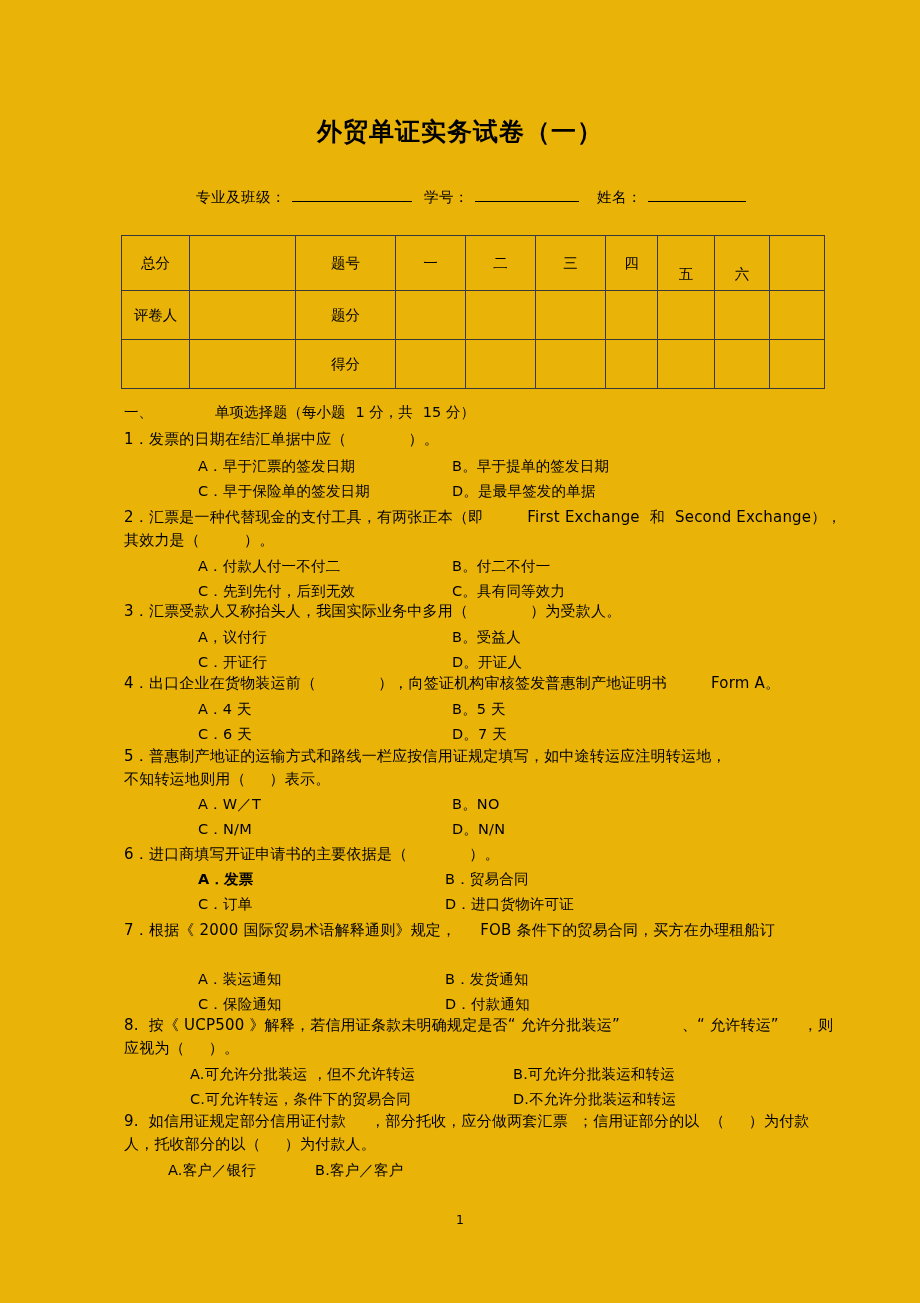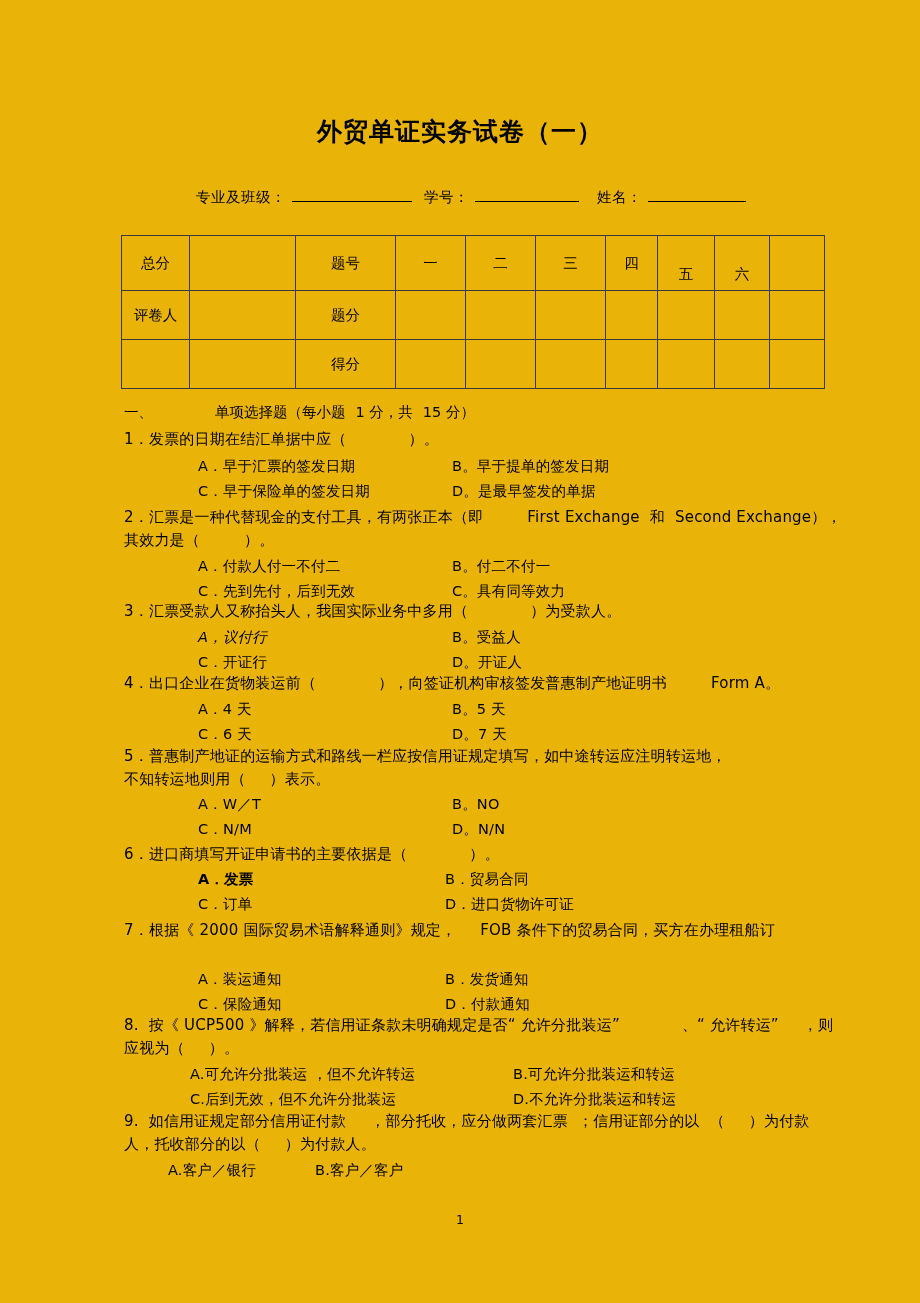--- a/index.html
+++ b/index.html
@@ -198,21 +198,21 @@
     <span>其效力是（</span><span class="gap-l"></span><span>）。</span>
   </div>
   <div class="opt" style="left:198px; top:557px;">A．付款人付一不付二</div>
   <div class="opt" style="left:452px; top:557px;">B。付二不付一</div>
   <div class="opt" style="left:198px; top:582px;">C．先到先付，后到无效</div>
   <div class="opt" style="left:452px; top:582px;">C。具有同等效力</div>
 
   <div class="q" style="left:124px; top:602px;">
     <span>3．</span><span>汇票受款人又称抬头人，我国实际业务中多用（</span><span class="gap-xl"></span><span>）为受款人。</span>
   </div>
-  <div class="opt" style="left:198px; top:628px;font-style:italic;">A，议付行</div>
+  <div class="opt" style="left:198px; top:628px;">A，议付行</div>
   <div class="opt" style="left:452px; top:628px;">B。受益人</div>
   <div class="opt" style="left:198px; top:653px;">C．开证行</div>
   <div class="opt" style="left:452px; top:653px;">D。开证人</div>
 
   <div class="q" style="left:124px; top:674px;">
     <span>4．</span><span>出口企业在货物装运前（</span><span class="gap-xl"></span><span>），向签证机构审核签发普惠制产地证明书</span><span class="gap-l"></span><span>Form A。</span>
   </div>
   <div class="opt" style="left:198px; top:700px;">A．4 天</div>
   <div class="opt" style="left:452px; top:700px;">B。5 天</div>
   <div class="opt" style="left:198px; top:725px;">C．6 天</div>
@@ -246,21 +246,21 @@
   <div class="opt" style="left:445px; top:995px;">D．付款通知</div>
 
   <div class="q" style="left:124px; top:1016px;">
     <span>8.</span><span class="gap-s"></span><span>按《 UCP500 》解释，若信用证条款未明确规定是否“ 允许分批装运”</span><span class="gap-xl"></span><span>、“ 允许转运”</span><span class="gap-m"></span><span>，则</span>
   </div>
   <div class="q" style="left:124px; top:1039px;">
     <span>应视为（</span><span class="gap-m"></span><span>）。</span>
   </div>
   <div class="opt" style="left:190px; top:1065px;">A.可允许分批装运 ，但不允许转运</div>
   <div class="opt" style="left:513px; top:1065px;">B.可允许分批装运和转运</div>
-  <div class="opt" style="left:190px; top:1090px;">C.后到无效，但不允许分批装运</div>
+  <div class="opt" style="left:190px; top:1090px;">C.可允许转运，条件下的贸易合同</div>
   <div class="opt" style="left:513px; top:1090px;">D.不允许分批装运和转运</div>
 
   <div class="q" style="left:124px; top:1112px;">
     <span>9.</span><span class="gap-s"></span><span>如信用证规定部分信用证付款</span><span class="gap-m"></span><span>，部分托收，应分做两套汇票</span><span class="gap-s"></span><span>；信用证部分的以</span><span class="gap-s"></span><span>（</span><span class="gap-m"></span><span>）为付款</span>
   </div>
   <div class="q" style="left:124px; top:1135px;">
     <span>人，托收部分的以（</span><span class="gap-m"></span><span>）为付款人。</span>
   </div>
   <div class="opt" style="left:168px; top:1161px;">A.客户／银行</div>
   <div class="opt" style="left:315px; top:1161px;">B.客户／客户</div>

